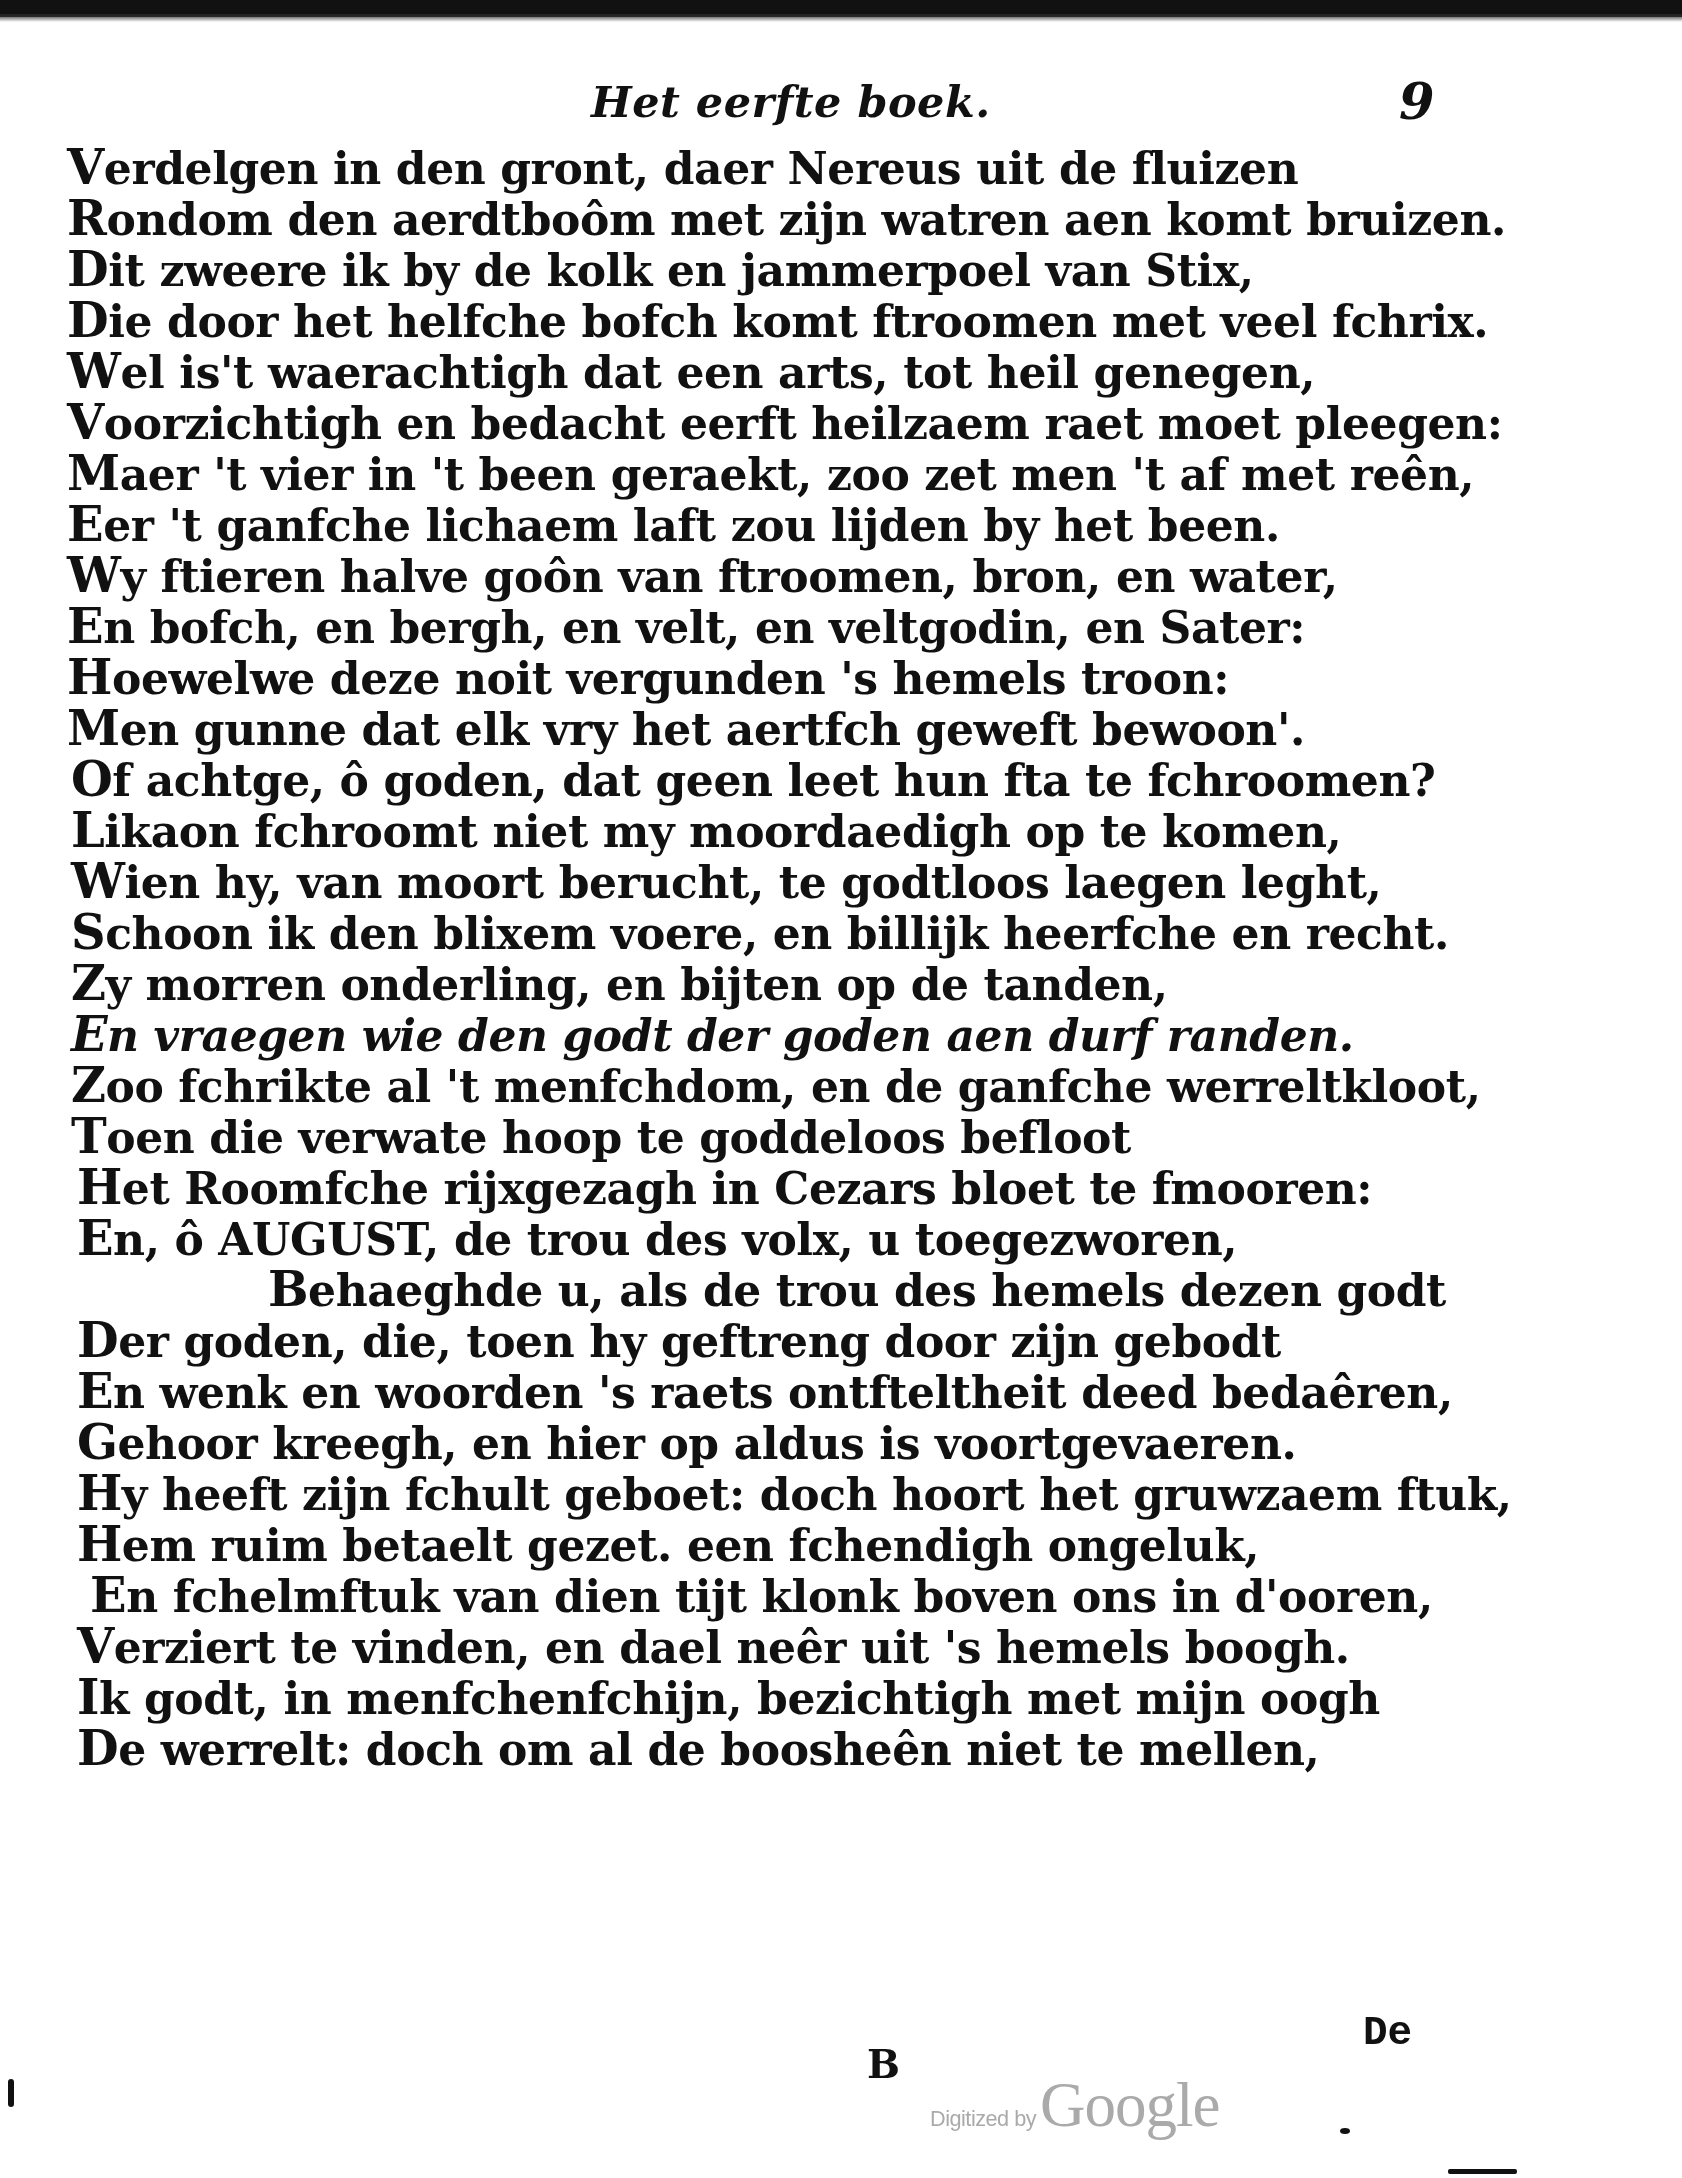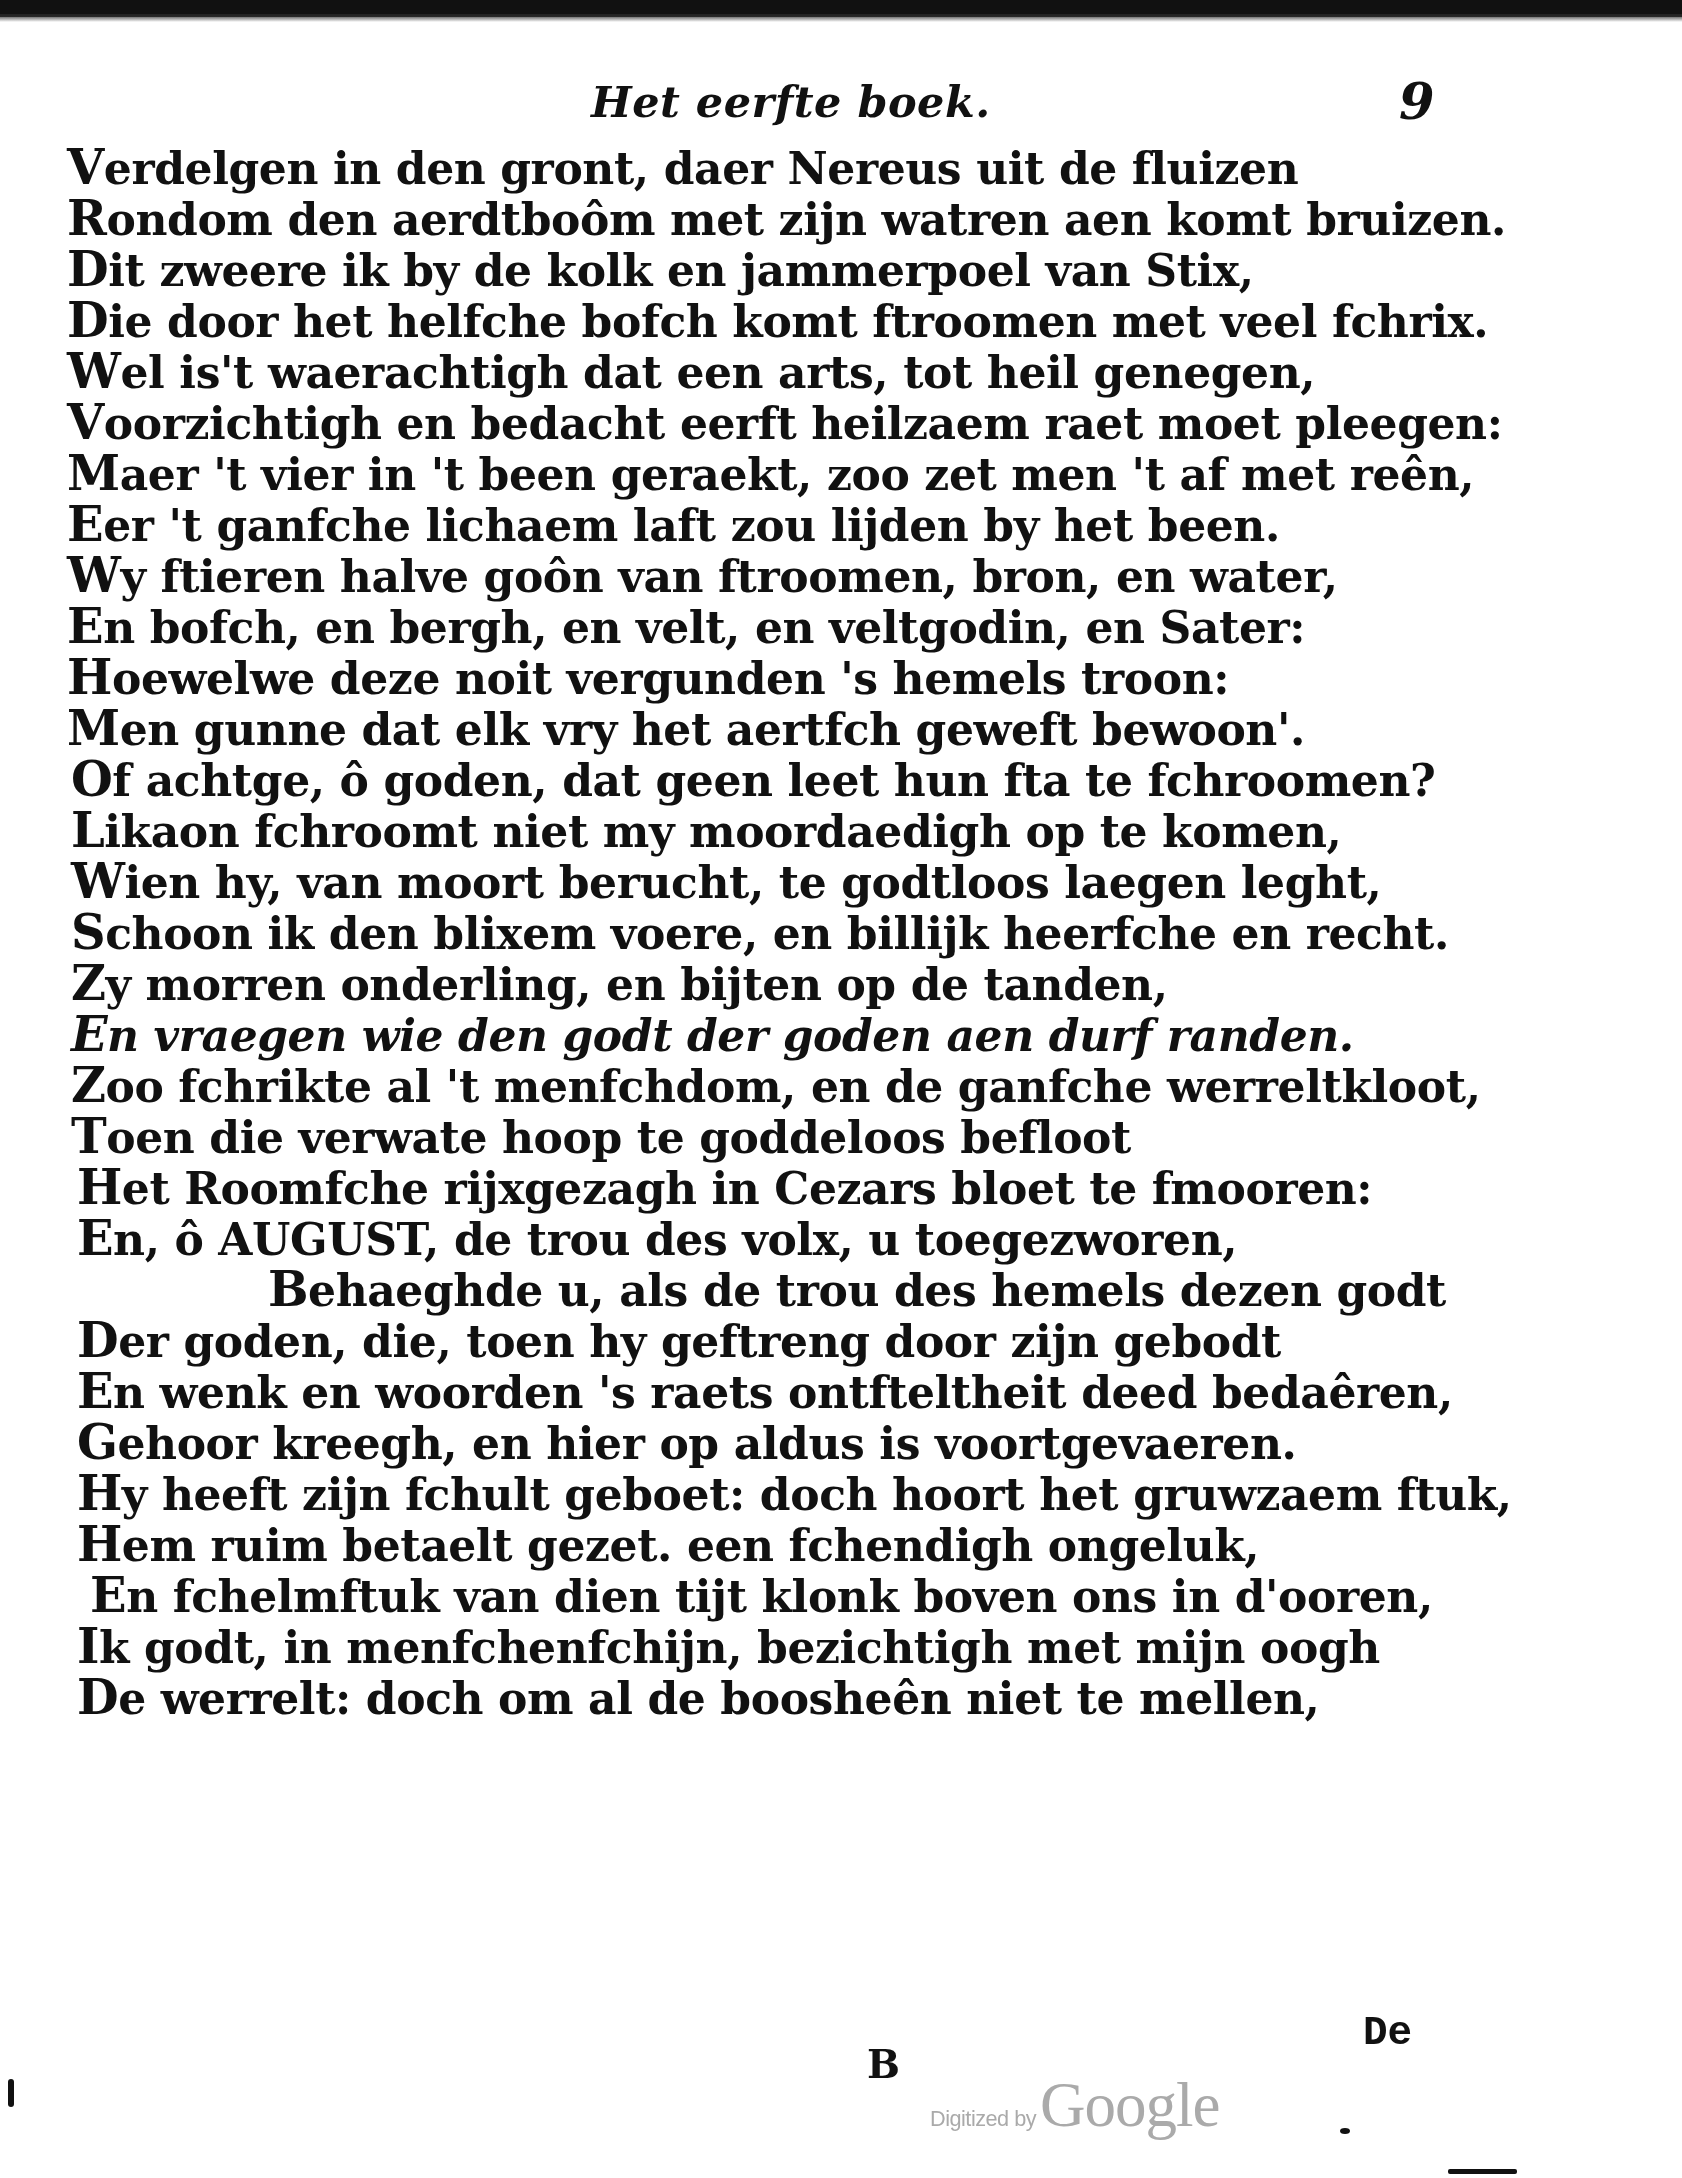--- a/index.html
+++ b/index.html
@@ -55,20 +55,21 @@
     <li style="padding-left: 3.9px;"><span class="init">T</span><span>oen die verwate hoop te goddeloos befloot</span></li>
     <li style="padding-left: 9.9px;"><span class="init">H</span><span>et Roomfche rijxgezagh in Cezars bloet te fmooren:</span></li>
     <li style="padding-left: 9.9px;"><span class="init">E</span><span>n, ô AUGUST, de trou des volx, u toegezworen,</span></li>
     <li style="padding-left: 9.9px; text-align: right;"><span class="init">B</span><span>ehaeghde u, als de trou des hemels dezen godt</span></li>
     <li style="padding-left: 9.9px;"><span class="init">D</span><span>er goden, die, toen hy geftreng door zijn gebodt</span></li>
     <li style="padding-left: 9.9px;"><span class="init">E</span><span>n wenk en woorden 's raets ontfteltheit deed bedaêren,</span></li>
     <li style="padding-left: 9.9px;"><span class="init">G</span><span>ehoor kreegh, en hier op aldus is voortgevaeren.</span></li>
     <li style="padding-left: 9.9px;"><span class="init">H</span><span>y heeft zijn fchult geboet: doch hoort het gruwzaem ftuk,</span></li>
     <li style="padding-left: 9.9px;"><span class="init">H</span><span>em ruim betaelt gezet. een fchendigh ongeluk,</span></li>
     <li style="padding-left: 9.9px; text-align: center;"><span class="init">E</span><span>n fchelmftuk van dien tijt klonk boven ons in d'ooren,</span></li>
+    <li style="padding-left: 9.9px;"><span class="init">V</span><span>erziert te vinden, en dael neêr uit 's hemels boogh.</span></li>
     <li style="padding-left: 9.9px;"><span class="init">I</span><span>k godt, in menfchenfchijn, bezichtigh met mijn oogh</span></li>
     <li style="padding-left: 9.9px;"><span class="init">D</span><span>e werrelt: doch om al de boosheên niet te mellen,</span></li>
   </ol>
 
 <div class="signature">B</div>
 <div class="catchword">De</div>
 
 <div class="watermark">
   <span class="small">Digitized by</span>
   <span class="big">Google</span>

